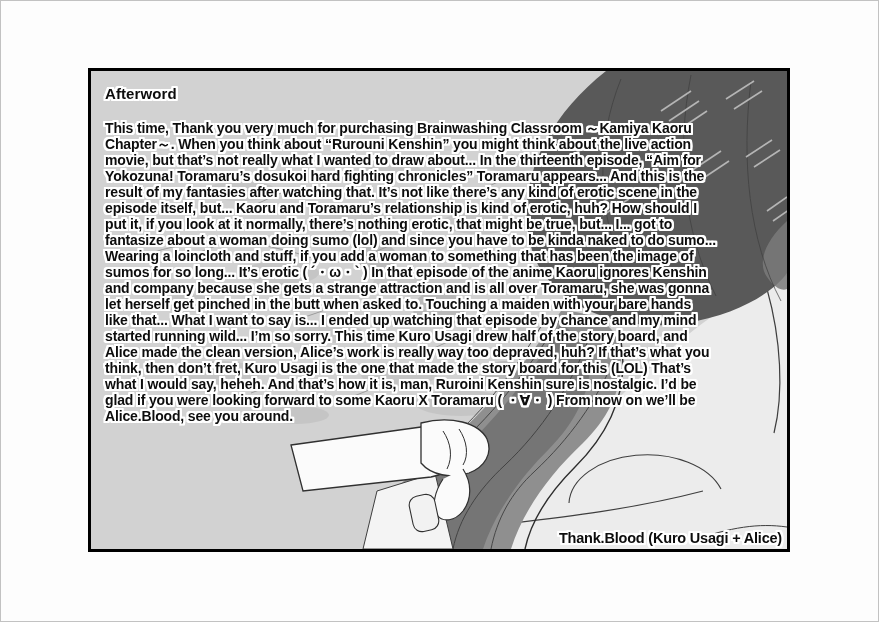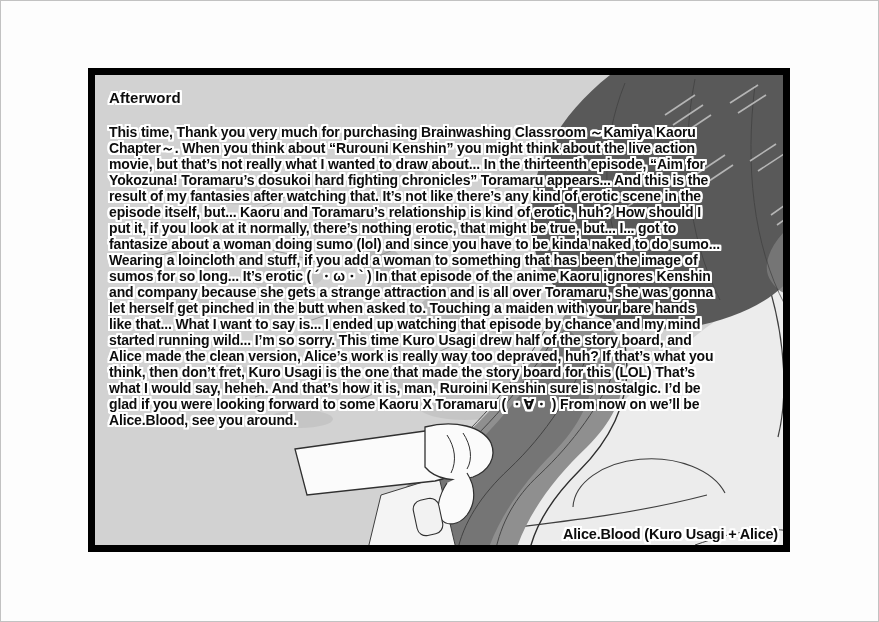--- a/index.html
+++ b/index.html
@@ -18,21 +18,21 @@
     background: #fdfdfd;
     box-shadow: inset 0 0 0 1px #c2c2c2;
   }
   .page-box {
     position: absolute;
     left: 88px;
     top: 68px;
     width: 702px;
     height: 484px;
     box-sizing: border-box;
-    border: 7px solid #000000;
+    border: 3px solid #000000;
     background: #7dd3fc;
     overflow: hidden;
   }
   .artwork {
     position: absolute;
     left: 0;
     top: 0;
     width: 696px;
     height: 478px;
     display: block;
@@ -186,15 +186,15 @@
 and company because she gets a strange attraction and is all over Toramaru, she was gonna
 let herself get pinched in the butt when asked to. Touching a maiden with your bare hands
 like that... What I want to say is... I ended up watching that episode by chance and my mind
 started running wild... I’m so sorry. This time Kuro Usagi drew half of the story board, and
 Alice made the clean version, Alice’s work is really way too depraved, huh? If that’s what you
 think, then don’t fret, Kuro Usagi is the one that made the story board for this (LOL) That’s
 what I would say, heheh. And that’s how it is, man, Ruroini Kenshin sure is nostalgic. I’d be
 glad if you were looking forward to some Kaoru X Toramaru ( ・∀・ ) From now on we’ll be
 Alice.Blood, see you around.</div>
 
-    <div class="credit outlined">Alice.Blood (Kuro Usagi + Alice)</div>
+    <div class="credit outlined">Thank.Blood (Kuro Usagi + Alice)</div>
   </div>
 </div>
 
 </body></html>

